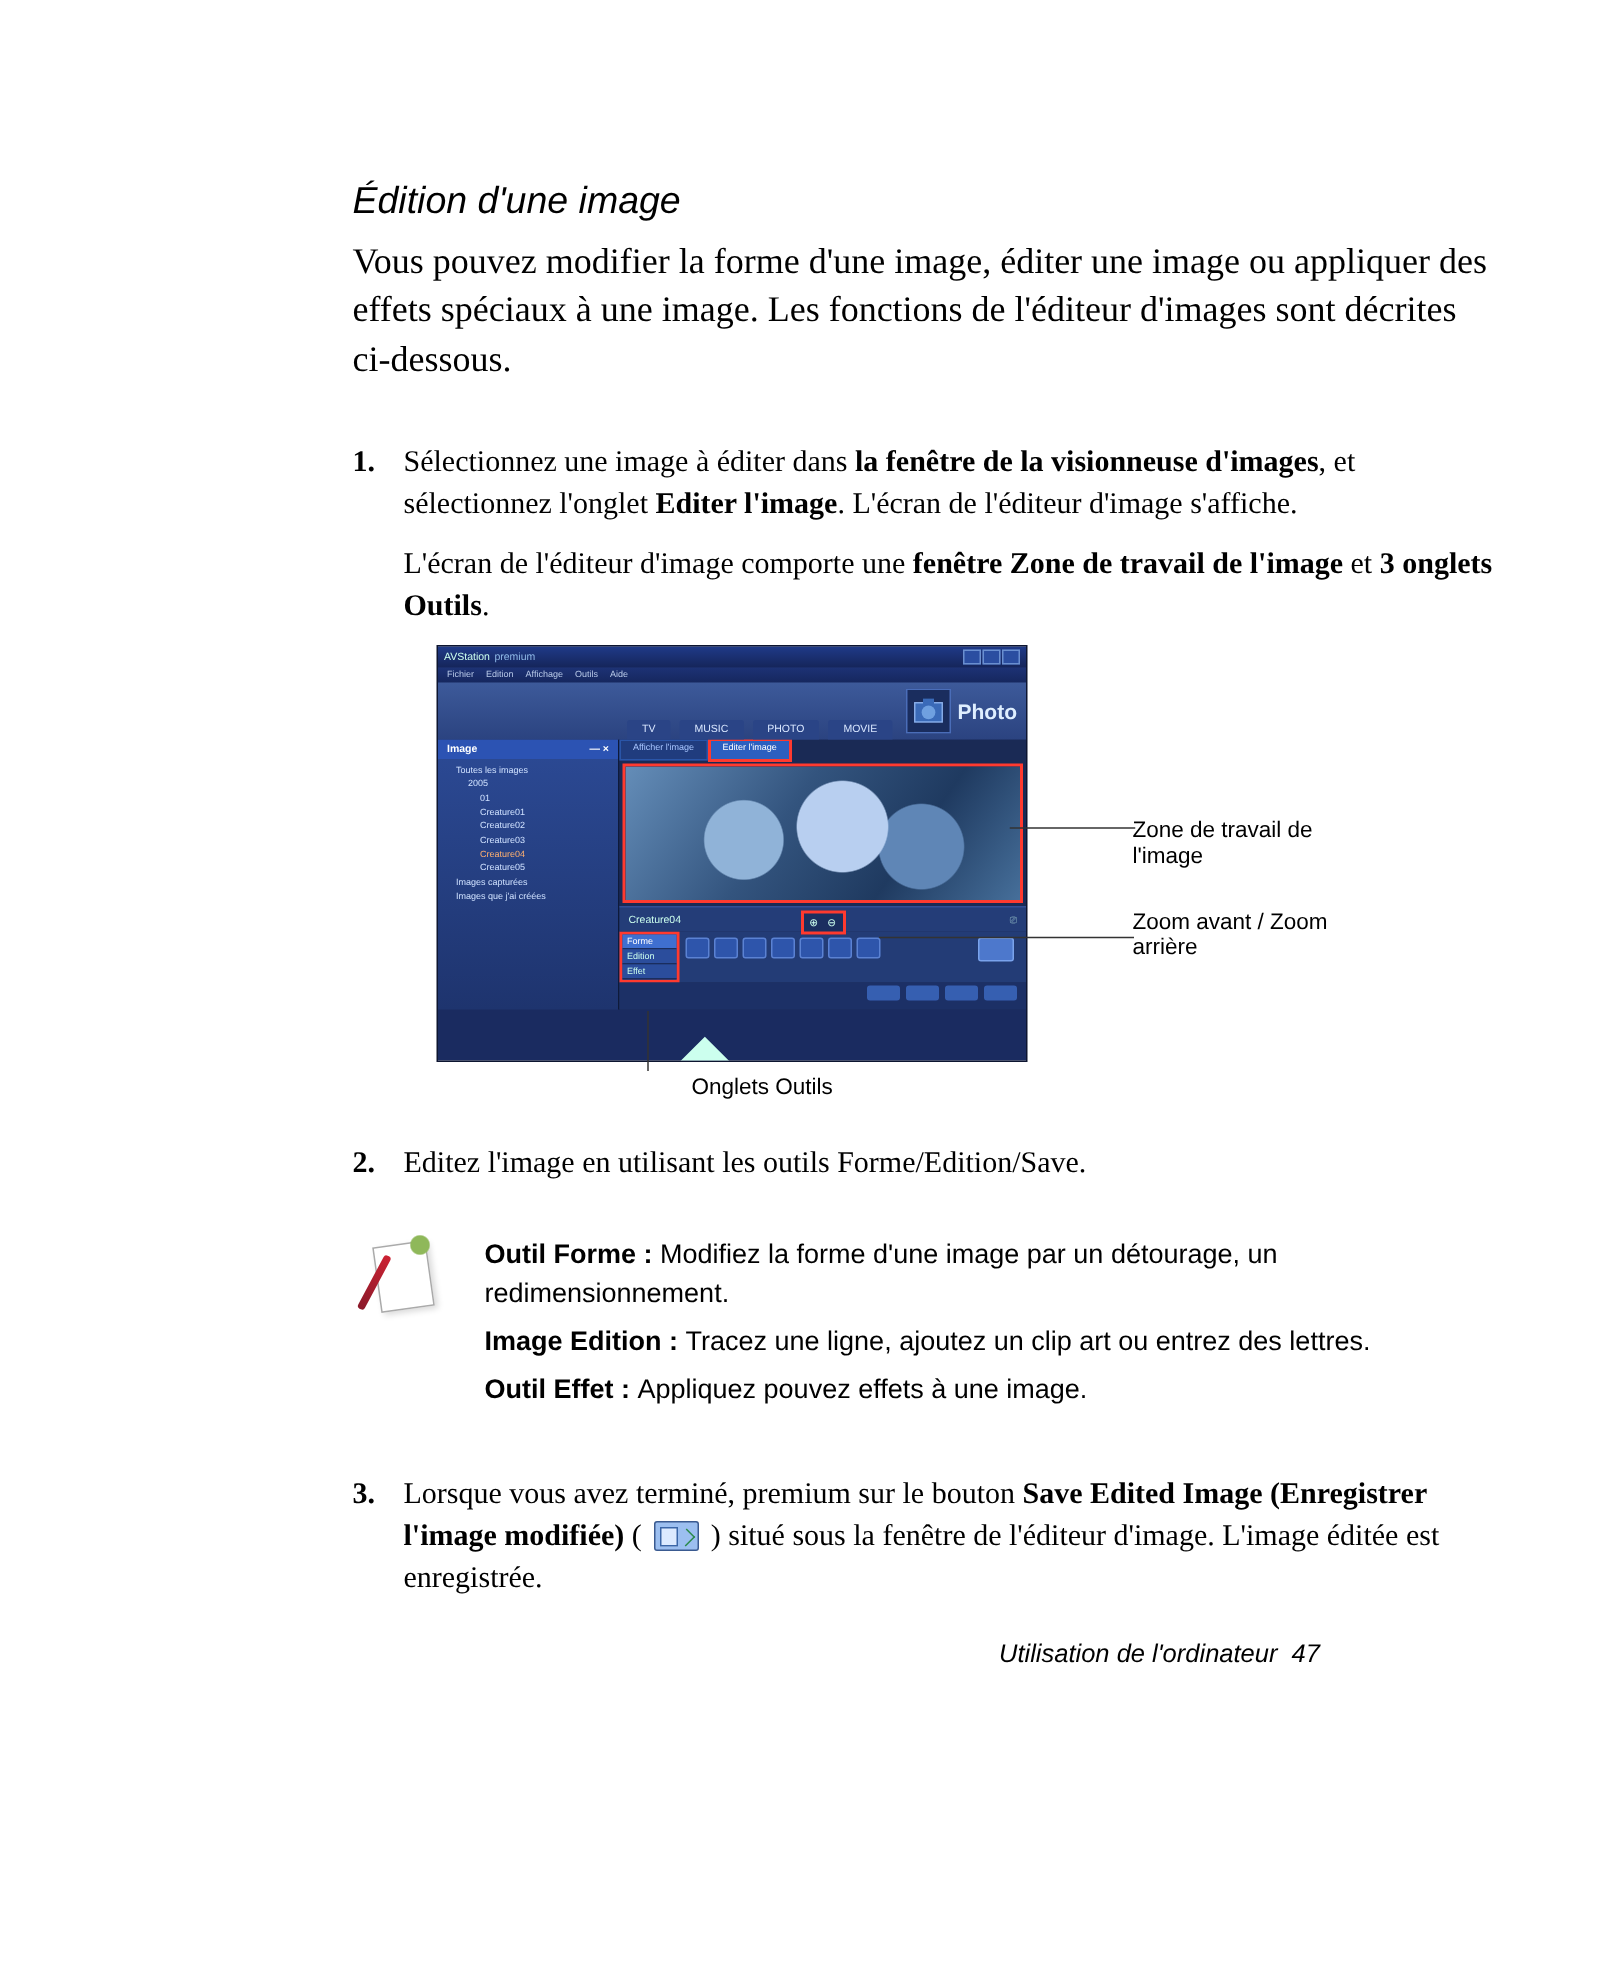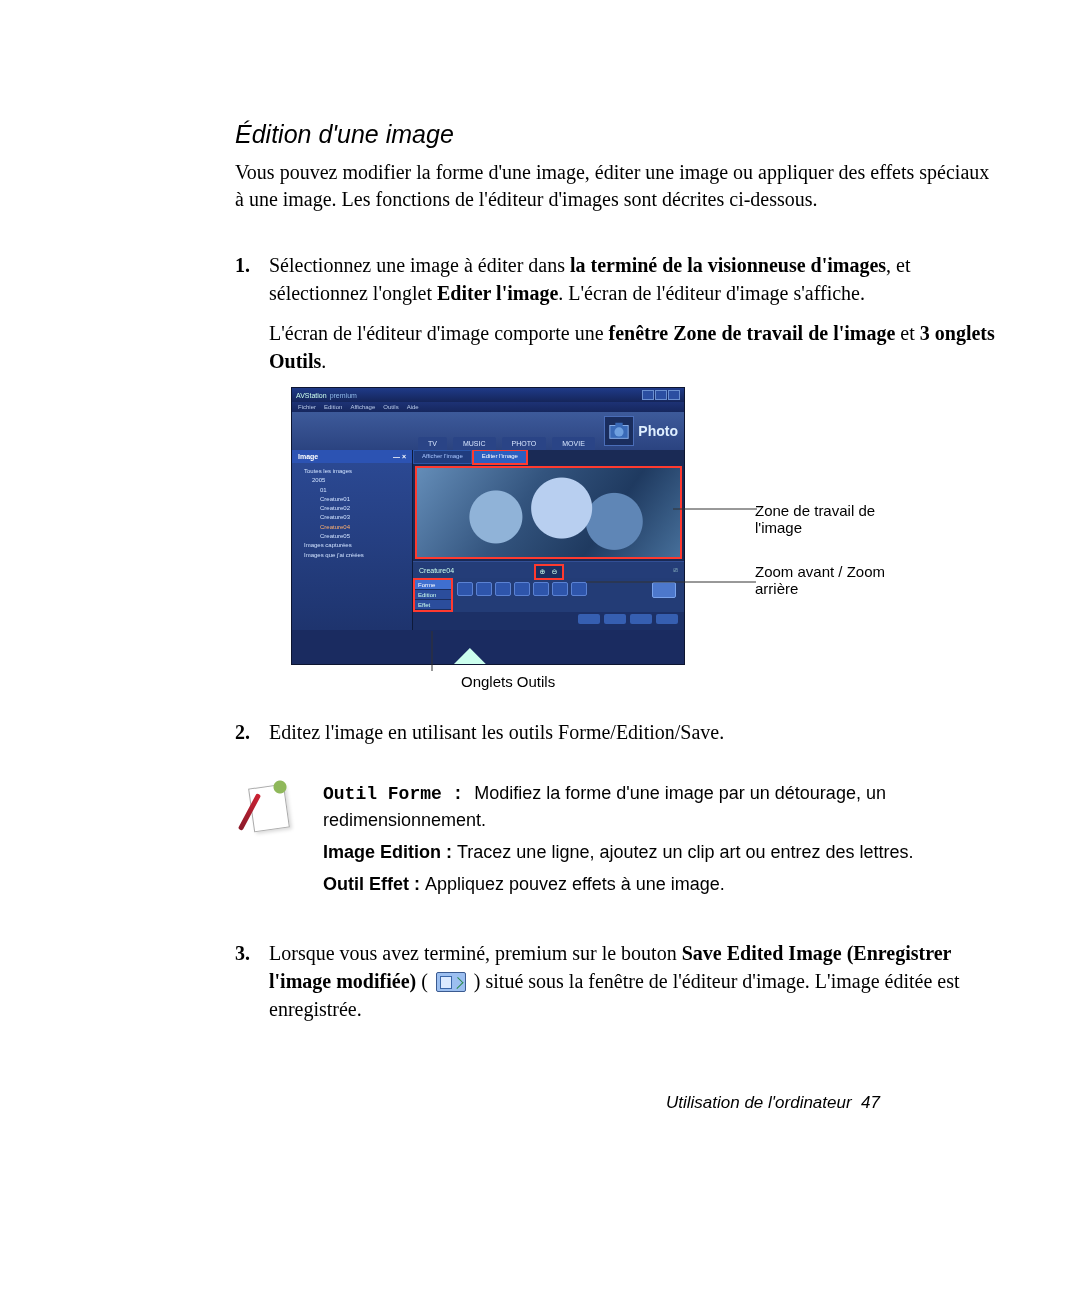--- a/index.html
+++ b/index.html
@@ -1,18 +1,18 @@
 <!DOCTYPE html>
 <html><head>
 <meta charset="utf-8">
 <style>
 html,body{margin:0;padding:0;background:#fff;font-family:"Times New Roman",serif;color:#000}
 .page{width:1080px;height:1309px;position:relative;box-sizing:border-box;padding:120px 80px 80px 235px}
 h2{font-family:Arial,Helvetica,sans-serif;font-style:italic;font-weight:400;font-size:25px;margin:0 0 10px 0;color:#000}
-.intro{font-size:20px;line-height:1.35;margin:4px 0 38px 0}
+.intro{font-size:24px;line-height:1.35;margin:4px 0 38px 0}
 ol{list-style:none;padding:0;margin:0}
 li.step{display:flex;font-size:20px;line-height:1.4;margin:0 0 14px 0}
 li.step .num{font-weight:700;width:34px;flex:0 0 34px}
 li.step .body{flex:1}
 li.step .body p{margin:0 0 12px 0}
 .b{font-weight:700}
 .figure-wrap{margin:10px 0 6px 22px;position:relative;width:620px}
 .figure{width:392px;height:276px;position:relative;background:linear-gradient(#1a2b60,#1a2b60);border:1px solid #0d1530;overflow:hidden}
 .fig-titlebar{height:14px;background:linear-gradient(#1f3a88,#15255a);display:flex;align-items:center;padding:0 4px}
 .fig-titlebar .app{color:#cfe;font:7px Arial;display:flex;align-items:center;gap:3px}
@@ -82,21 +82,21 @@
 
   <h2>Édition d'une image</h2>
   <p class="intro">Vous pouvez modifier la forme d'une image, éditer une image ou appliquer des effets spéciaux à une image. Les fonctions de l'éditeur d'images sont décrites ci-dessous.</p>
 
   <ol>
 
     <li class="step">
       <div class="num">1.</div>
       <div class="body">
         <p>
-          <span>Sélectionnez une image à éditer dans </span><span class="b">la terminé de la visionneuse d'images</span><span>, et sélectionnez l'onglet </span><span class="b">Editer l'image</span><span>. L'écran de l'éditeur d'image s'affiche.</span>
+          <span>Sélectionnez une image à éditer dans </span><span class="b">la fenêtre de la visionneuse d'images</span><span>, et sélectionnez l'onglet </span><span class="b">Editer l'image</span><span>. L'écran de l'éditeur d'image s'affiche.</span>
         </p>
         <p>
           <span>L'écran de l'éditeur d'image comporte une </span><span class="b">fenêtre Zone de travail de l'image</span><span>  et </span><span class="b">3 onglets Outils</span><span>.</span>
         </p>
 
         <div class="figure-wrap">
           <div class="figure">
             <div class="fig-titlebar">
               <div class="app">
                 <span>AVStation</span>
@@ -226,21 +226,21 @@
     </li>
   </ol>
 
   <div class="toolbox">
     <div class="iconbox">
       <div class="sheet"></div>
         <div class="bug"></div>
         <div class="pen"></div>
     </div>
     <div class="desc">
-      <p><span class="b" style="font-family:Liberation Mono, monospace">Outil Forme : </span><span>Modifiez la forme d'une image par un détourage, un redimensionnement.</span></p>
+      <p><span class="b" style="font-family:Liberation Sans, sans-serif">Outil Forme : </span><span>Modifiez la forme d'une image par un détourage, un redimensionnement.</span></p>
       <p><span class="b" style="font-family:Arial">Image Edition : </span><span>Tracez une ligne, ajoutez un clip art ou entrez des lettres.</span></p>
       <p><span class="b" style="font-family:Arial">Outil Effet : </span><span>Appliquez pouvez effets à une image.</span></p>
     </div>
   </div>
 
   <ol style="margin-top:36px">
     <li class="step">
       <div class="num">3.</div>
       <div class="body">
         <p>

